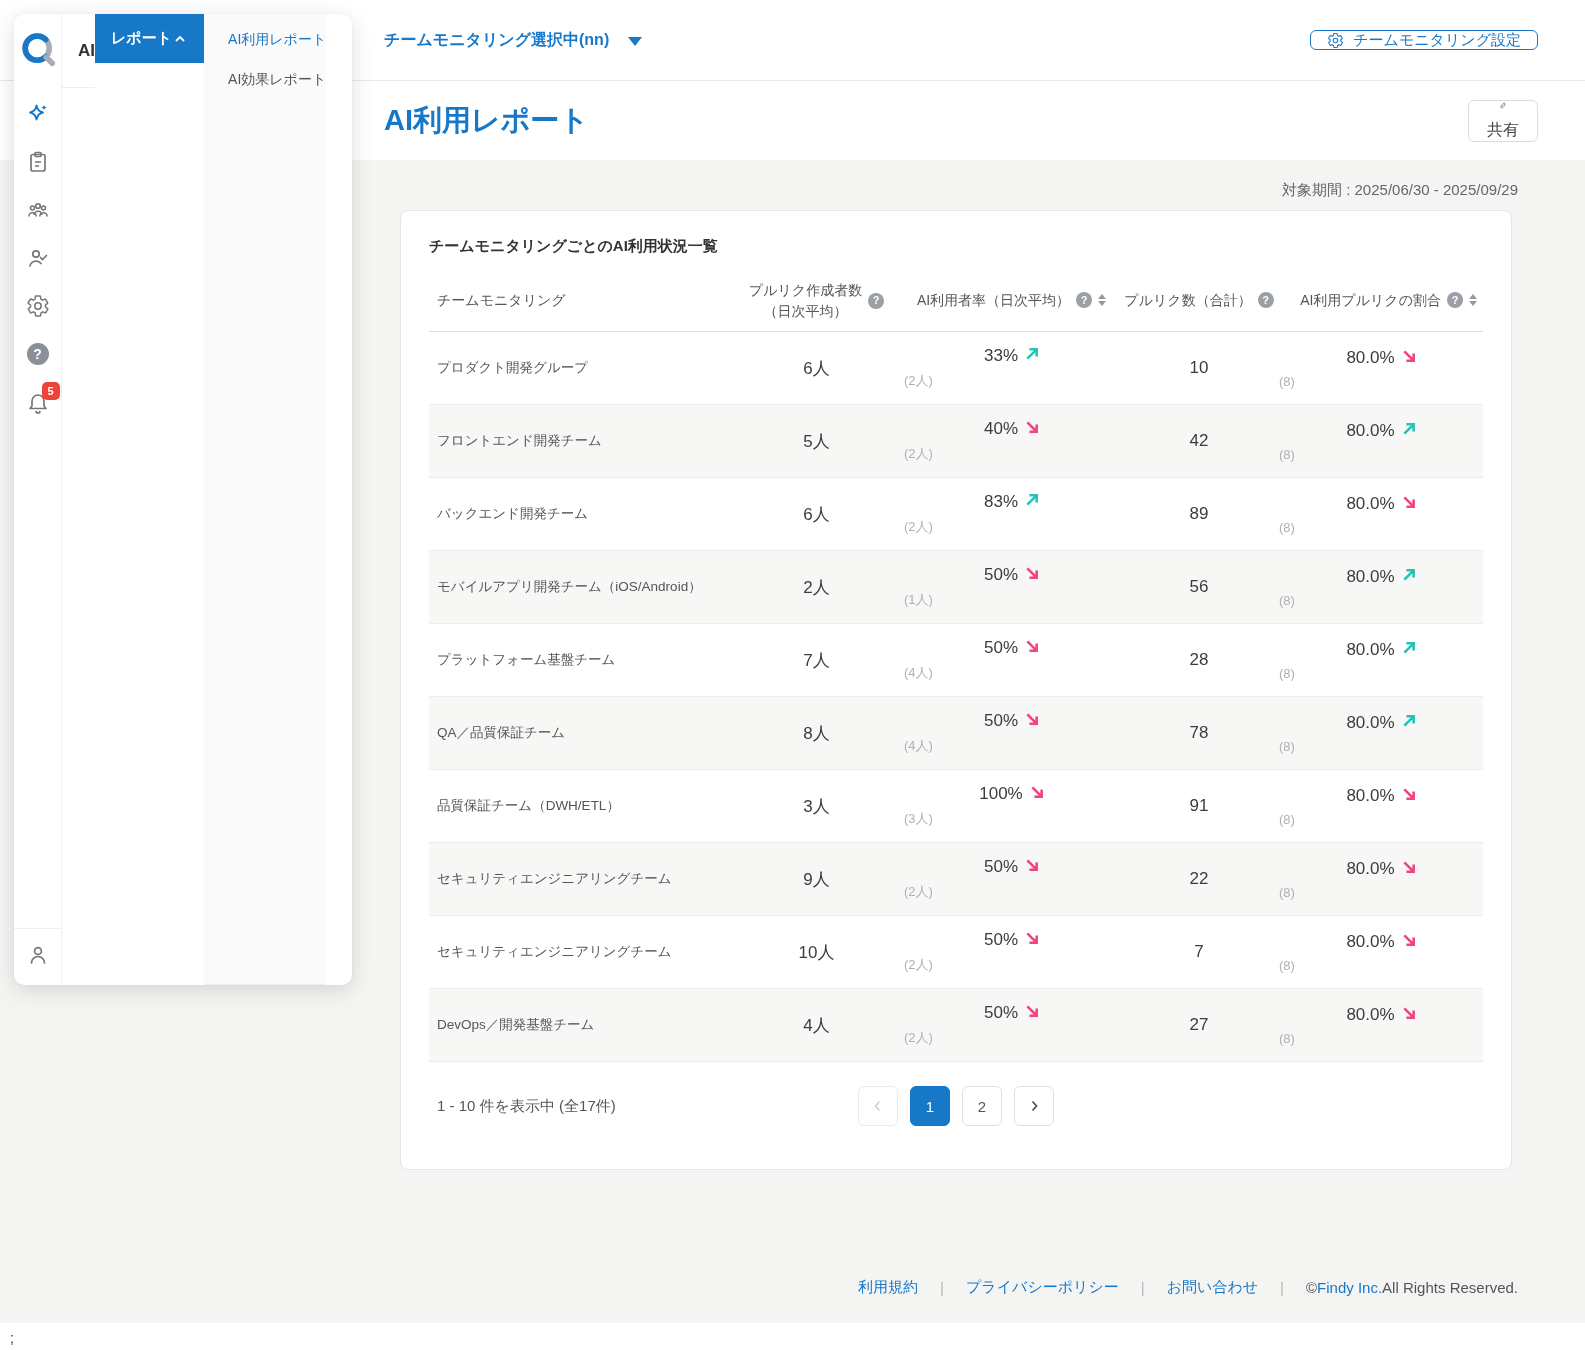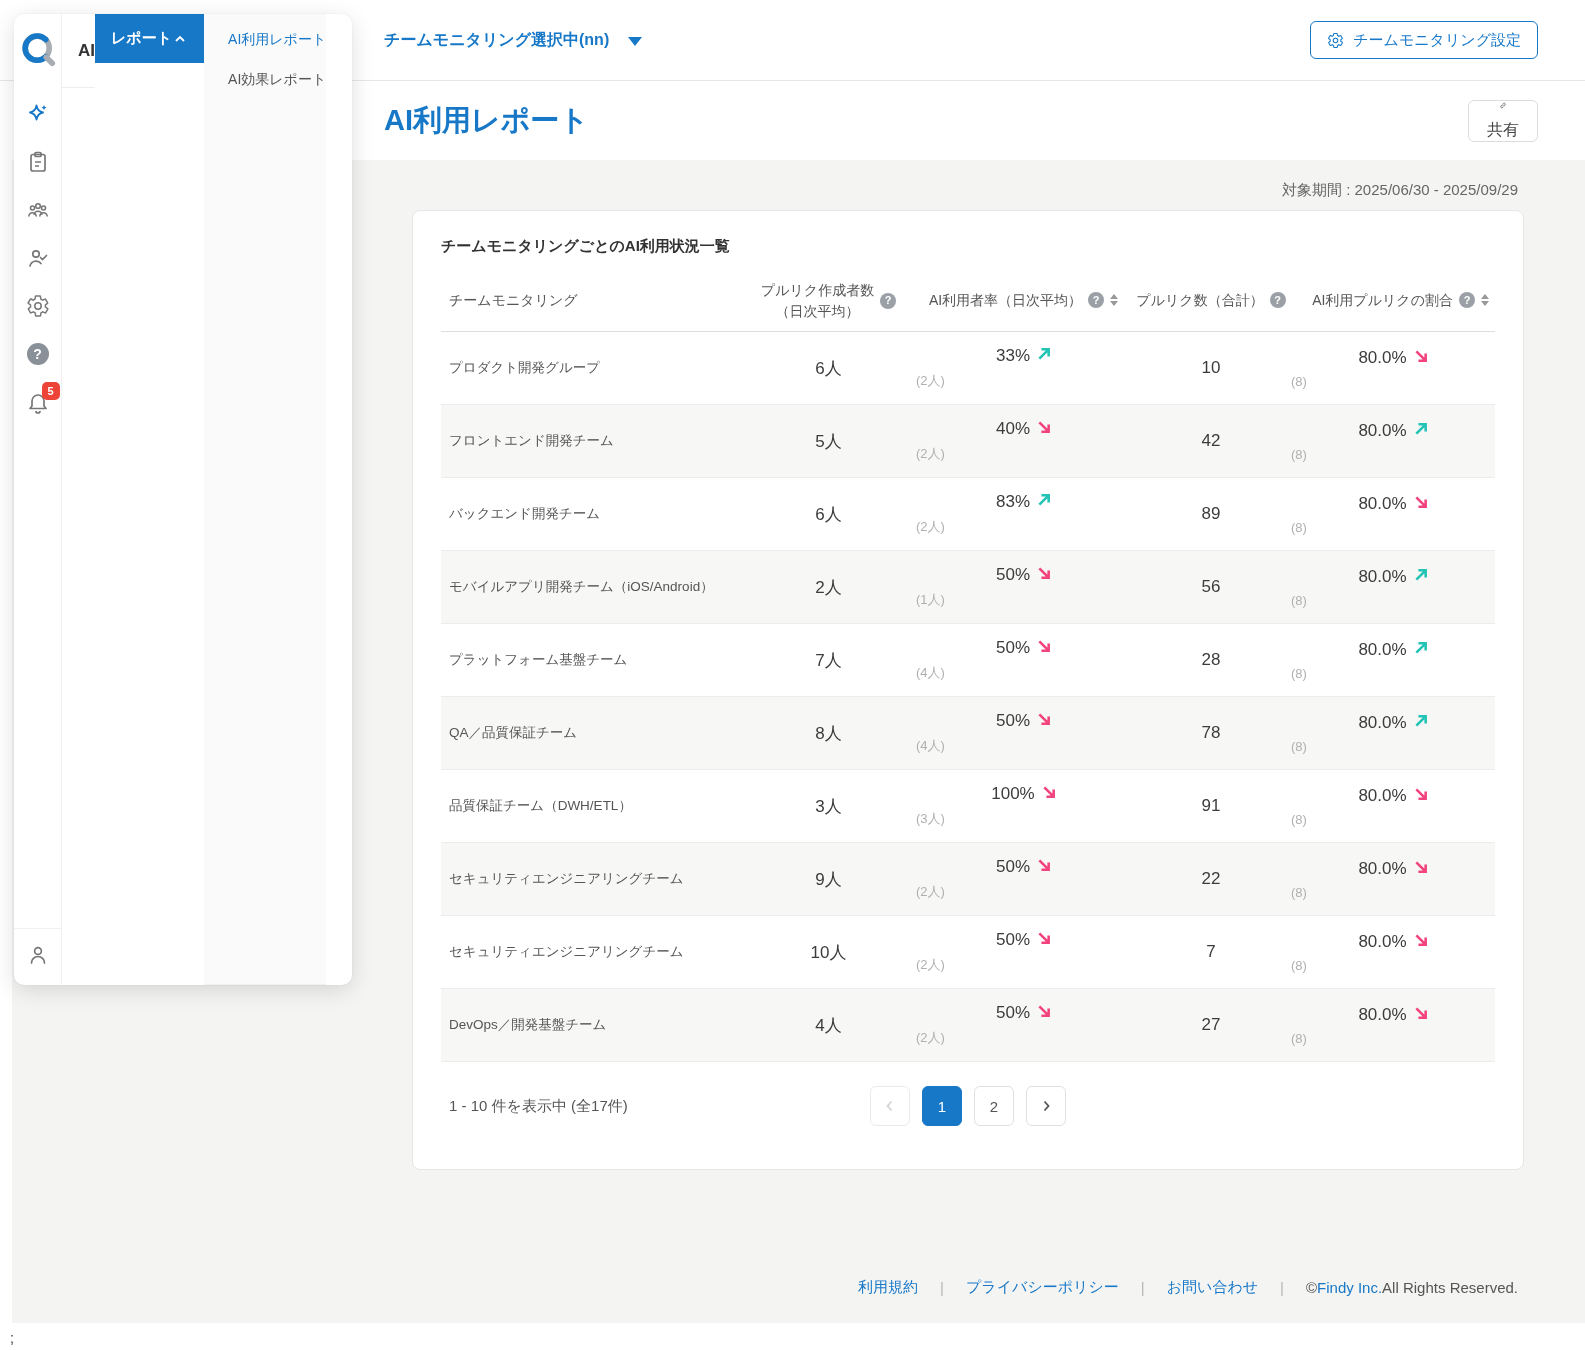--- a/index.html
+++ b/index.html
@@ -12,30 +12,30 @@
     font-family:"Liberation Sans", sans-serif; overflow:hidden;
   }
   
   .app-header{position:absolute; top:0; left:0; right:0; height:81px; background:#fff;
     border-bottom:1px solid #e7e7e7; display:flex; align-items:center;}
   .team-selector{display:flex; align-items:center; gap:19px; margin-left:384px;
     color:var(--blue); font-weight:bold; font-size:16px; cursor:pointer;}
   .caret-down{width:0;height:0;border-left:7px solid transparent;border-right:7px solid transparent;
     border-top:9px solid var(--blue); margin-top:3px;}
   .settings-btn{margin-left:auto; margin-right:47px; display:flex; align-items:center; gap:9px;
-    height:38px; padding:0 16px; border:1px solid var(--blue); border-radius:6px;
+    height:20px; padding:0 16px; border:1px solid var(--blue); border-radius:6px;
     color:var(--blue); font-size:15px; background:#fff; cursor:pointer;}
   .title-row{position:absolute; top:81px; left:0; right:0; height:79px; background:#fff;
     display:flex; align-items:center;}
   .page-title{margin-left:384px; font-size:29px; font-weight:bold; color:var(--blue);}
   .share-btn{margin-left:auto; margin-right:47px; display:flex; align-items:center; gap:10px;
     height:42px; padding:0 18px; border:1px solid #dcdcdc; border-radius:6px;
     color:#444; font-size:16px; background:#fff; cursor:pointer;flex-direction:column;}
   
-  .content{position:absolute; top:160px; left:12px; right:0; height:1163px; background:#f4f4f3;}
+  .content{position:absolute; top:160px; left:0; right:0; height:1163px; background:#f4f4f3;}
   .period{position:absolute; top:21px; right:67px; font-size:15px; color:#666;}
   .card{position:absolute; top:50px; left:400px; width:1112px; height:960px; background:#fff;
     border:1px solid #e6e6e6; border-radius:8px; padding:26px 28px 0;}
   .card-title{font-size:15px; font-weight:bold; color:#333;}
   .grid-cols{display:grid; grid-template-columns:300px 175px 215px 160px 1fr; align-items:center;}
   .thead{min-height:62px; margin-top:14px; border-bottom:1px solid #dedede; color:#555; font-size:14px;}
   .th{display:flex; align-items:center; justify-content:center; gap:6px; text-align:center; line-height:1.45;}
   .th.first{justify-content:flex-start; padding-left:8px;}
   .th.last{justify-content:flex-end; padding-right:6px;}
   .help-icon{width:16px; height:16px; min-width:16px; border-radius:50%; background:#9aa0a6; color:#fff;

